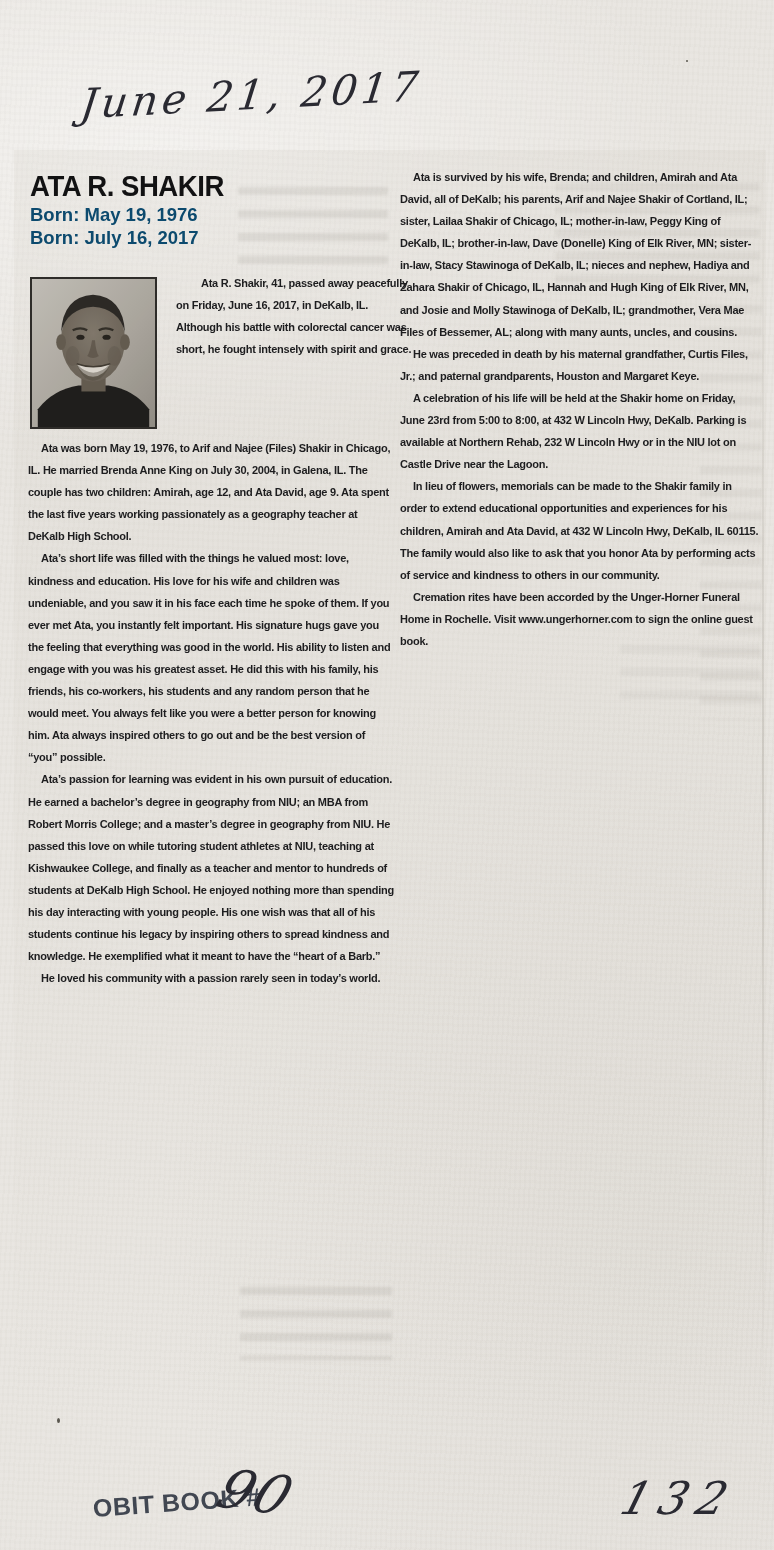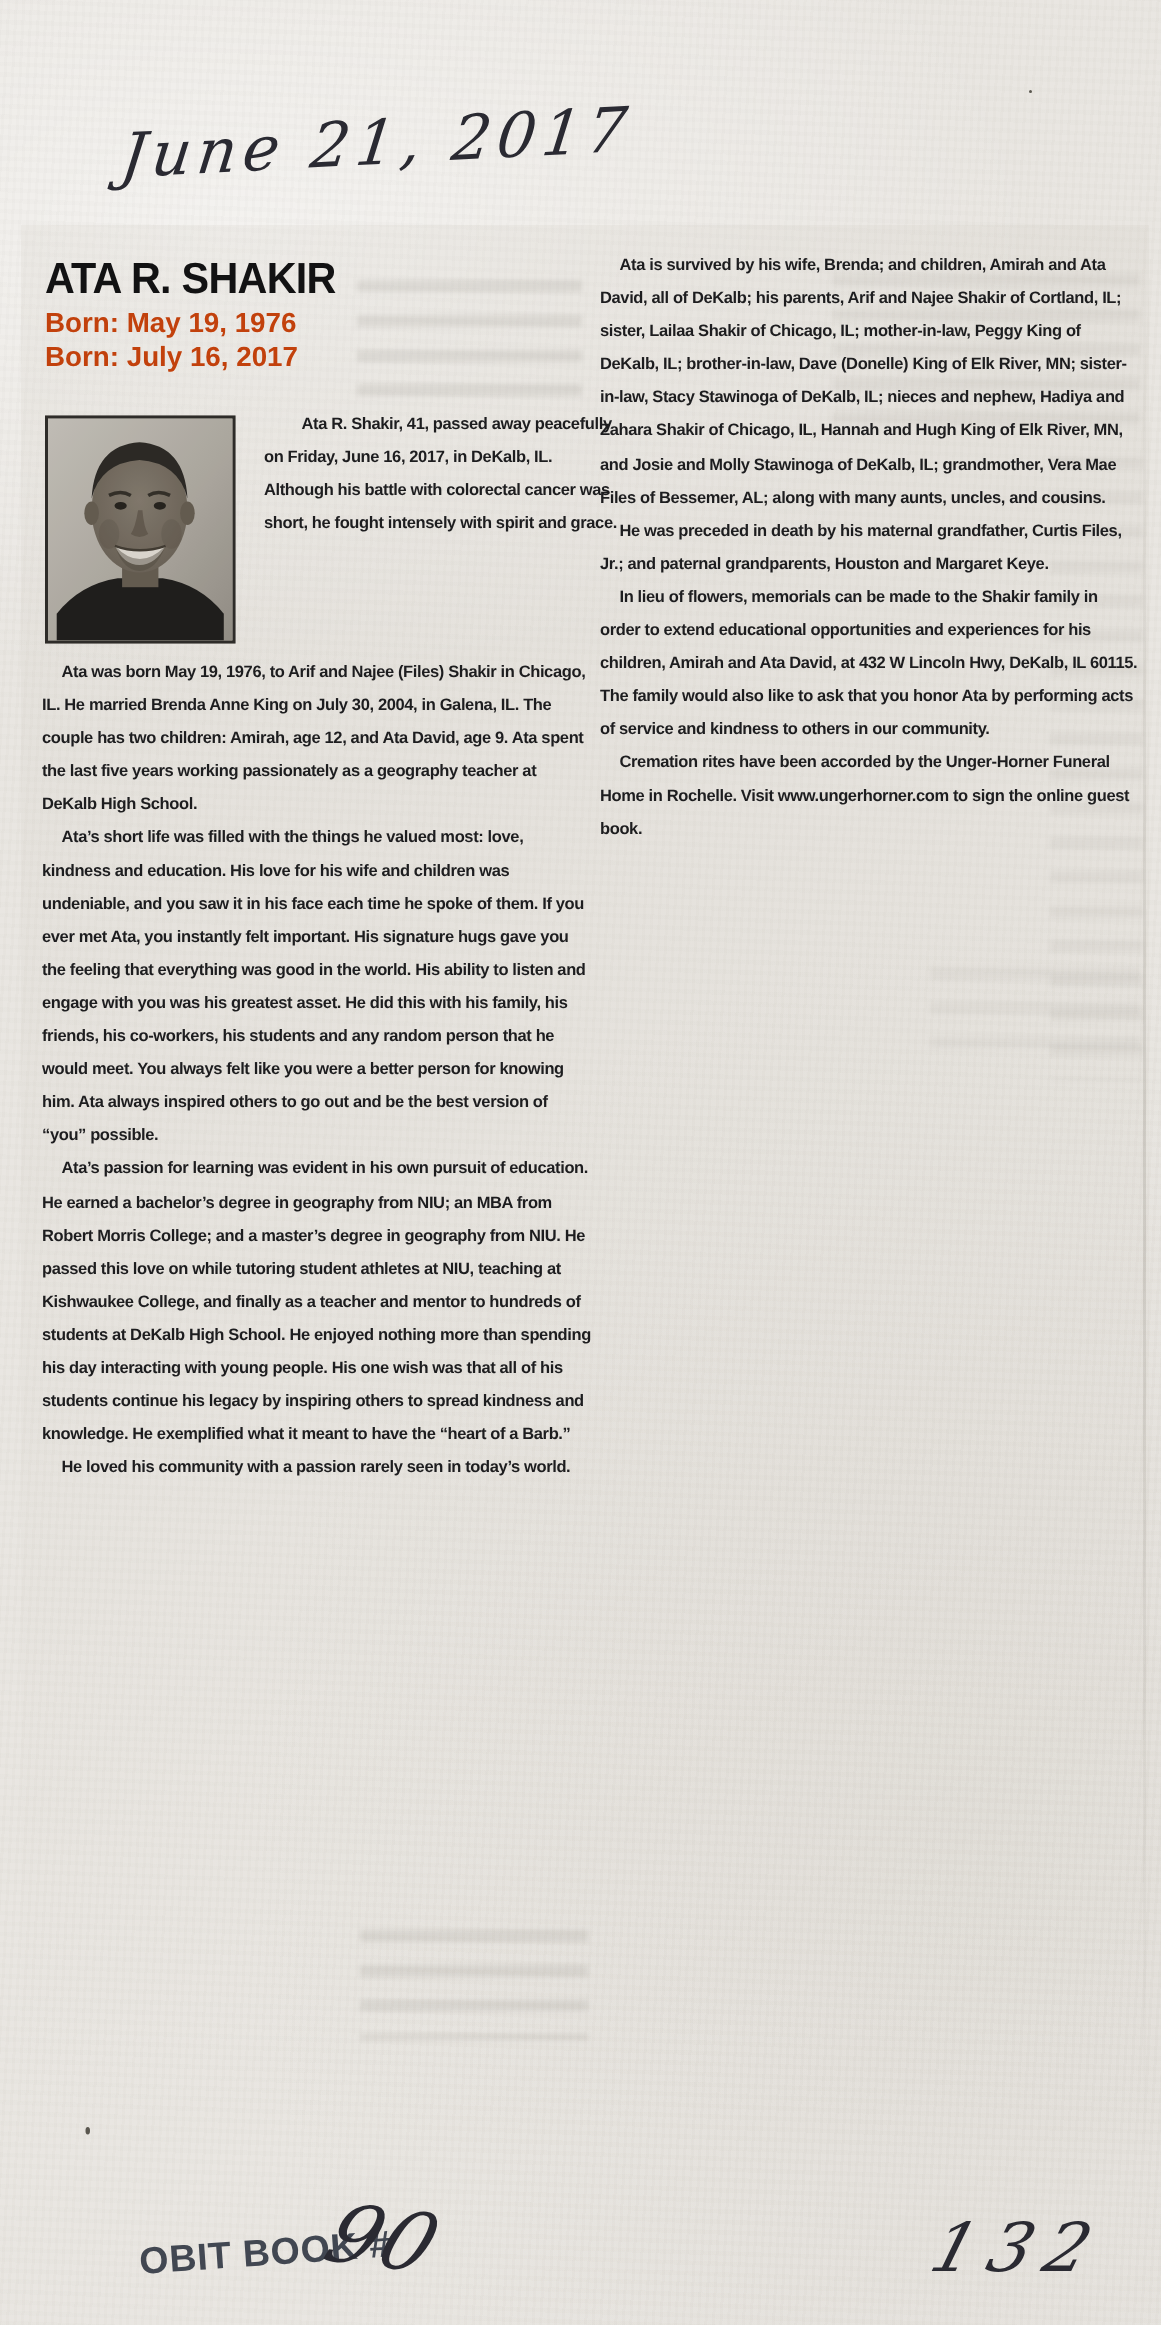--- a/index.html
+++ b/index.html
@@ -40,21 +40,21 @@
     white-space:nowrap;
   }
 
   .headline{
     left:30px;top:170px;
     font-size:29px;font-weight:bold;color:#121213;
     letter-spacing:-0.5px;
     transform:scaleX(.95);transform-origin:left top;
     white-space:nowrap;
   }
-  .vitals{left:30px;top:204px;font-size:18.5px;font-weight:bold;line-height:22.5px;color:#c2410c;}
+  .vitals{left:30px;top:204px;font-size:18.5px;font-weight:bold;line-height:22.5px;color:#0c4a6e;}
   .vitals .row{white-space:nowrap;}
 
   .photo-frame{
     left:30px;top:277px;width:127px;height:152px;
     border:2px solid #2e2c29;box-sizing:border-box;
     background:#b4b0a9;
   }
   .photo-frame svg{display:block;width:100%;height:100%;}
 
   .body-text{font-size:11px;line-height:22.1px;font-weight:bold;color:#1d1d1f;letter-spacing:-0.25px;}
@@ -179,19 +179,20 @@
 <div class="abs body-text left-col">
   <p>Ata was born May 19, 1976, to Arif and Najee (Files) Shakir in Chicago, IL. He married Brenda Anne King on July 30, 2004, in Galena, IL. The couple has two children: Amirah, age 12, and Ata David, age 9. Ata spent the last five years working passionately as a geography teacher at DeKalb High School.</p>
   <p>Ata’s short life was filled with the things he valued most: love, kindness and education.  His love for his wife and children was undeniable, and you saw it in his face each time he spoke of them. If you ever met Ata, you instantly felt important.  His signature hugs gave you the feeling that everything was good in the world.  His ability to listen and engage with you was his greatest asset. He did this with his family, his friends, his co-workers, his students and any random person that he would meet. You always felt like you were a better person for knowing him.  Ata always inspired others to go out and be the best version of “you” possible.</p>
   <p>Ata’s passion for learning was evident in his own pursuit of education.  He earned a bachelor’s degree in geography from NIU; an MBA from Robert Morris College; and a master’s degree in geography from NIU.  He passed this love on while tutoring student athletes at NIU, teaching at Kishwaukee College, and finally as a teacher and mentor to hundreds of students at DeKalb High School. He enjoyed nothing more than spending his day interacting with young people. His one wish was that all of his students continue his legacy by inspiring others to spread kindness and knowledge. He exemplified what it meant to have the “heart of a Barb.”</p>
   <p>He loved his community with a passion rarely seen in today’s world.</p>
 </div>
 
 <div class="abs body-text right-col">
   <p>Ata is survived by his wife, Brenda; and children, Amirah and Ata David, all of DeKalb; his parents, Arif and Najee Shakir of Cortland, IL; sister, Lailaa Shakir of Chicago, IL; mother-in-law, Peggy King of DeKalb, IL; brother-in-law, Dave (Donelle) King of Elk River, MN; sister-in-law, Stacy Stawinoga of DeKalb, IL; nieces and nephew, Hadiya and Zahara Shakir of Chicago, IL, Hannah and Hugh King of Elk River, MN, and Josie and Molly Stawinoga of DeKalb, IL; grandmother, Vera Mae Files of Bessemer, AL; along with many aunts, uncles, and cousins.</p>
   <p>He was preceded in death by his maternal grandfather, Curtis Files, Jr.; and paternal grandparents, Houston and Margaret Keye.</p>
+  <p>A celebration of his life will be held at the Shakir home on Friday, June 23rd from 5:00 to 8:00, at 432 W Lincoln Hwy, DeKalb. Parking is available at Northern Rehab, 232 W Lincoln Hwy or in the NIU lot on Castle Drive near the Lagoon.</p>
   <p>In lieu of flowers, memorials can be made to the Shakir family in order to extend educational opportunities and experiences for his children, Amirah and Ata David, at 432 W Lincoln Hwy, DeKalb, IL 60115. The family would also like to ask that you honor Ata by performing acts of service and kindness to others in our community.</p>
   <p>Cremation rites have been accorded by the Unger-Horner Funeral Home in Rochelle. Visit www.ungerhorner.com to sign the online guest book.</p>
 </div>
 
 <div class="abs stamp">OBIT BOOK #</div>
 <div class="abs handwritten hw-90">90</div>
 <div class="abs handwritten hw-132">132</div>
 
 </body></html>

